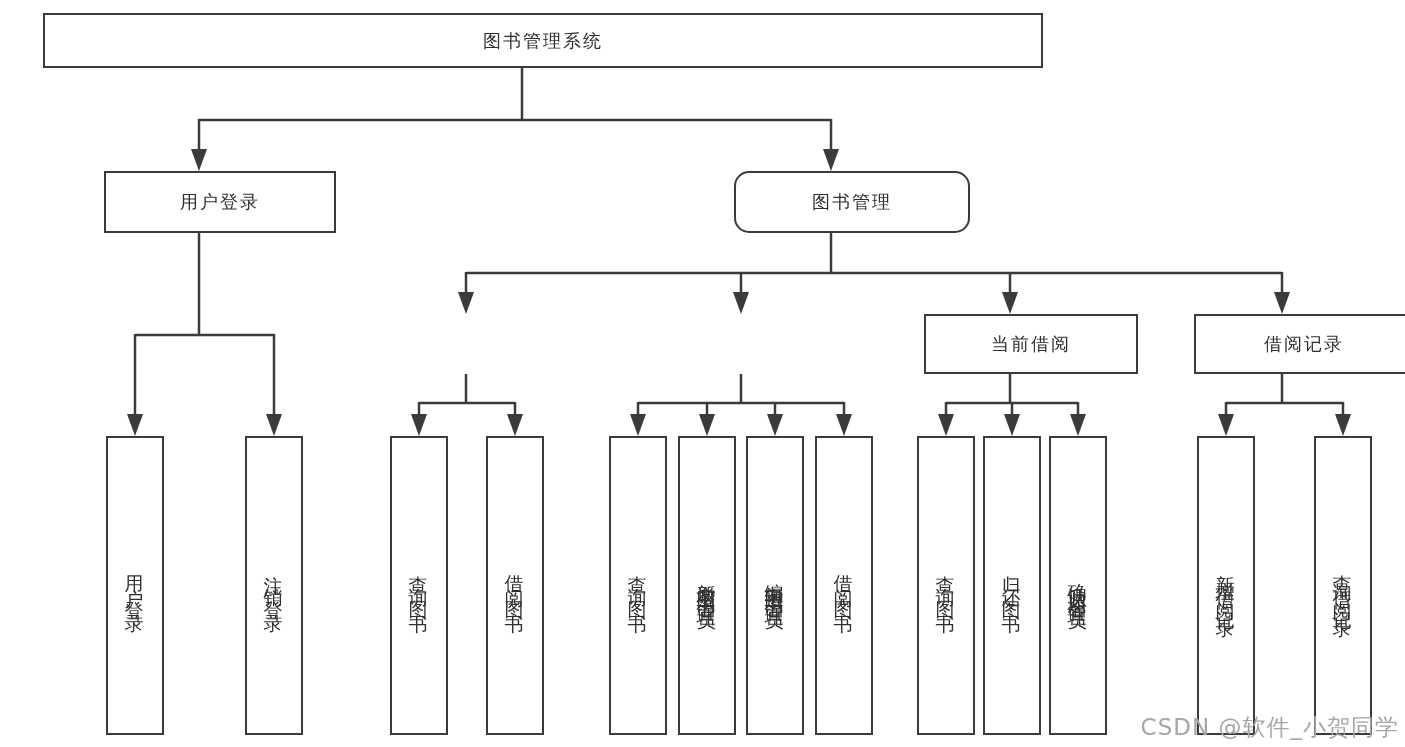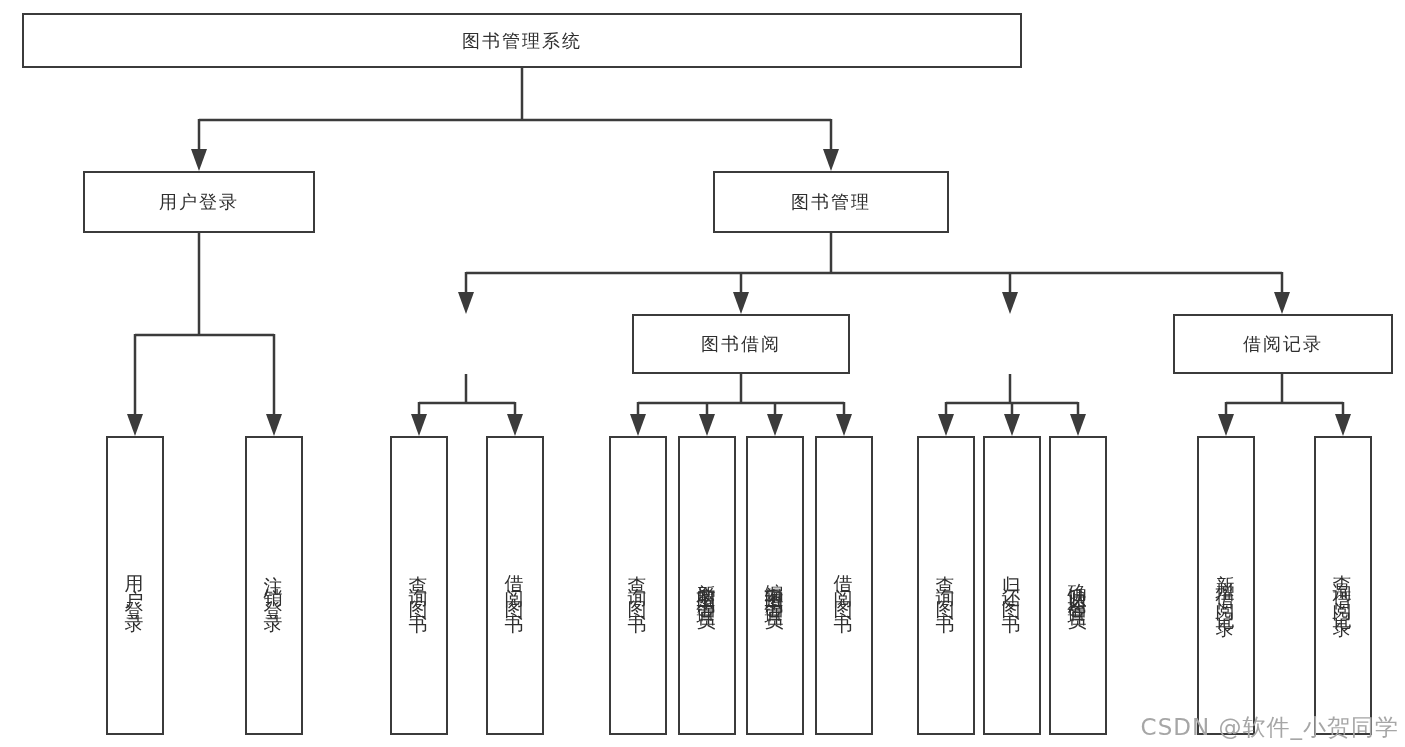--- a/index.html
+++ b/index.html
@@ -14,20 +14,21 @@
   .wires{position:absolute;left:0;top:0;width:1405px;height:747px;}
   .node{
     position:absolute;
     background:#ffffff;
     border:2.5px solid #3b3b3b;
     display:flex;align-items:center;justify-content:center;
     color:#2f2f2f;
     font-size:18px;
     letter-spacing:2px;
     z-index:2;
+    margin-left:21px;
   }
   .leaf{
     position:absolute;
     top:436px;height:299px;width:58px;
     background:#ffffff;
     border:2.5px solid #3b3b3b;
     display:flex;align-items:center;justify-content:center;
     color:#2f2f2f;
     font-size:19px;
     writing-mode:vertical-rl;
@@ -110,23 +111,23 @@
     <line x1="1226" y1="403" x2="1343" y2="403"></line>
     <line x1="1226" y1="402" x2="1226" y2="420"></line>
     <path d="M1218 414 L1234 414 L1226 436 Z" stroke="none"></path>
     <line x1="1343" y1="402" x2="1343" y2="420"></line>
     <path d="M1335 414 L1351 414 L1343 436 Z" stroke="none"></path>
   </svg>
 
   <div class="node" style="left:22px;top:13px;width:1000px;height:55px;">图书管理系统</div>
 
   <div class="node" style="left:83px;top:171px;width:232px;height:62px;">用户登录</div>
-  <div class="node" style="left:713px;top:171px;width:236px;height:62px;">图书管理</div>
+  <div class="node" style="left:713px;top:171px;width:236px;height:62px;border-radius:15px;">图书管理</div>
 
-  <div class="node" style="left:632px;top:314px;width:218px;height:60px;">图书借阅</div>
+  <div class="node" style="left:903px;top:314px;width:214px;height:60px;">当前借阅</div>
   <div class="node" style="left:1173px;top:314px;width:220px;height:60px;">借阅记录</div>
 
   <div class="leaf len4" style="left:106px;">用户登录</div>
   <div class="leaf len4" style="left:245px;">注销登录</div>
 
   <div class="leaf len4" style="left:390px;">查询图书</div>
   <div class="leaf len4" style="left:486px;">借阅图书</div>
 
   <div class="leaf len4" style="left:609px;">查询图书</div>
   <div class="leaf len9" style="left:678px;">新增图书（管理员）</div>

